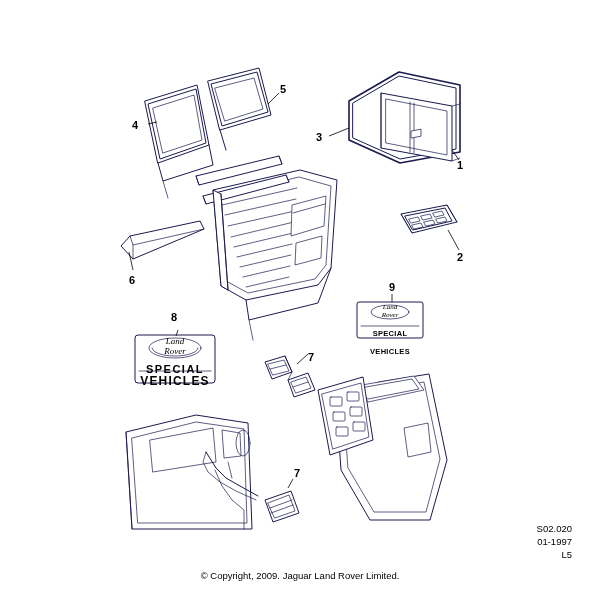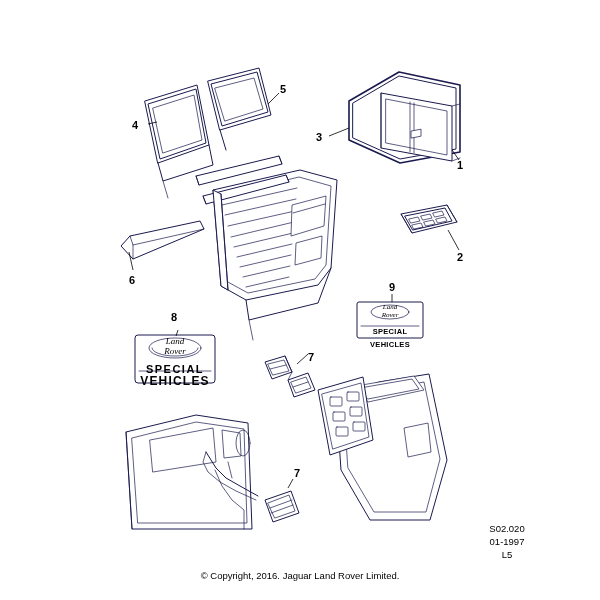--- a/index.html
+++ b/index.html
@@ -29,24 +29,24 @@
   .callout {
     position: absolute;
     font-size: 11px;
     font-weight: bold;
     color: #000000;
     line-height: 11px;
     white-space: nowrap;
   }
   .footer-block {
     position: absolute;
-    right: 18px;
+    right: 28px;
     top: 522px;
     width: 150px;
-    text-align: center;
+    text-align: right;
     font-size: 9.5px;
     line-height: 13px;
     color: #000000;
   }
   .footer-block div {
     display: block;
   }
   .copyright {
     position: absolute;
     left: 0;
@@ -251,24 +251,24 @@
   <div style="position:absolute; left:135px; top:337px; width:80px; text-align:center;">
     <div class="badge-text" style="font-size:9px; font-style:italic; line-height:9px;">Land</div>
     <div class="badge-text" style="font-size:9px; font-style:italic; line-height:10px;">Rover</div>
     <div style="font-size:11px; font-weight:bold; letter-spacing:1.5px; line-height:14px; margin-top:6px;">SPECIAL</div>
     <div style="font-size:12px; font-weight:bold; letter-spacing:1.2px; line-height:10px;">VEHICLES</div>
   </div>
 
   <div style="position:absolute; left:357px; top:304px; width:66px; text-align:center;">
     <div class="badge-text" style="font-size:7px; font-style:italic; line-height:7px;">Land</div>
     <div class="badge-text" style="font-size:7px; font-style:italic; line-height:8px;">Rover</div>
-    <div style="font-size:7.5px; font-weight:bold; letter-spacing:0.3px; line-height:13px; margin-top:6px;">SPECIAL VEHICLES</div>
+    <div style="font-size:7.5px; font-weight:bold; letter-spacing:0.3px; line-height:18px; margin-top:6px;">SPECIAL VEHICLES</div>
   </div>
 
   <div class="footer-block">
     <div>S02.020</div>
     <div>01-1997</div>
     <div>L5</div>
   </div>
 
-  <div class="copyright">© Copyright, 2016. Jaguar Land Rover Limited.</div>
+  <div class="copyright">© Copyright, 2009. Jaguar Land Rover Limited.</div>
 
 </div>
 
 </body></html>

